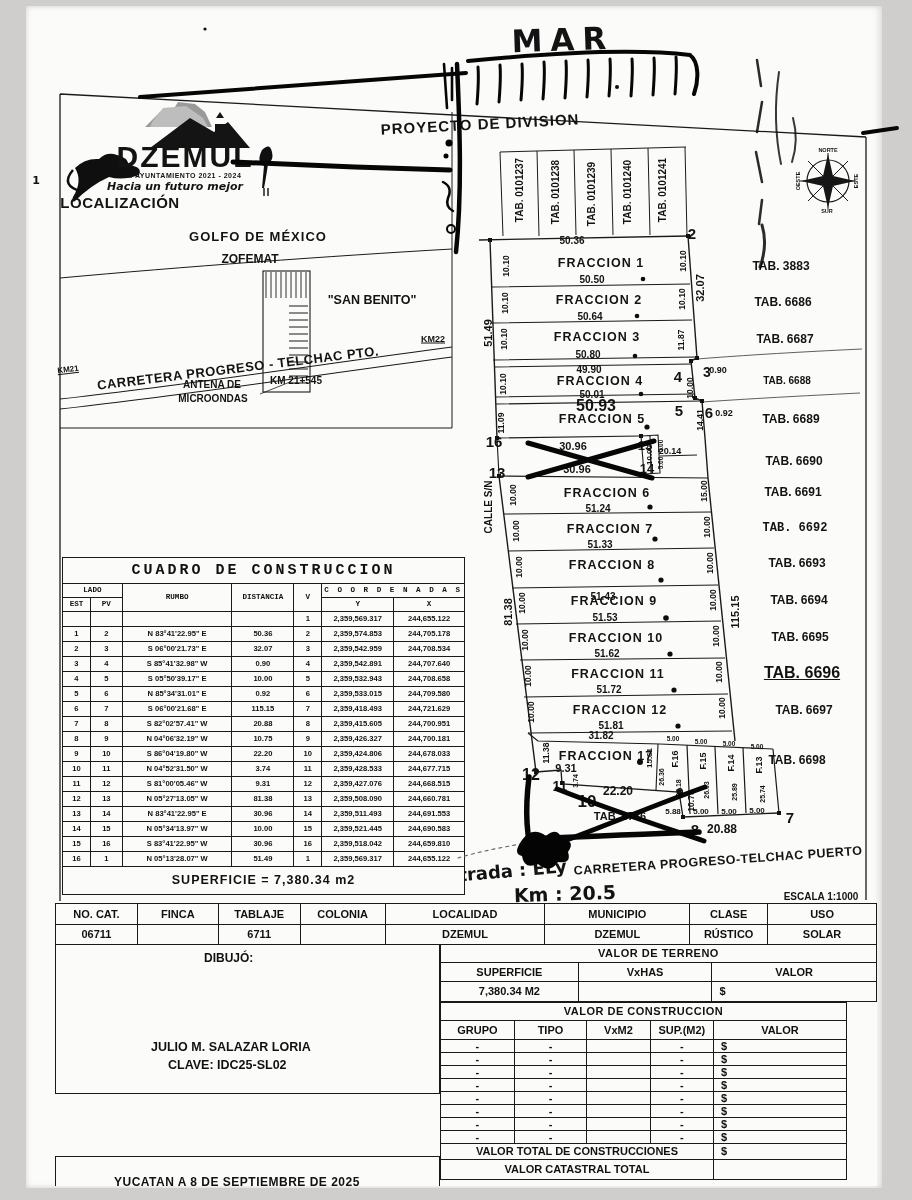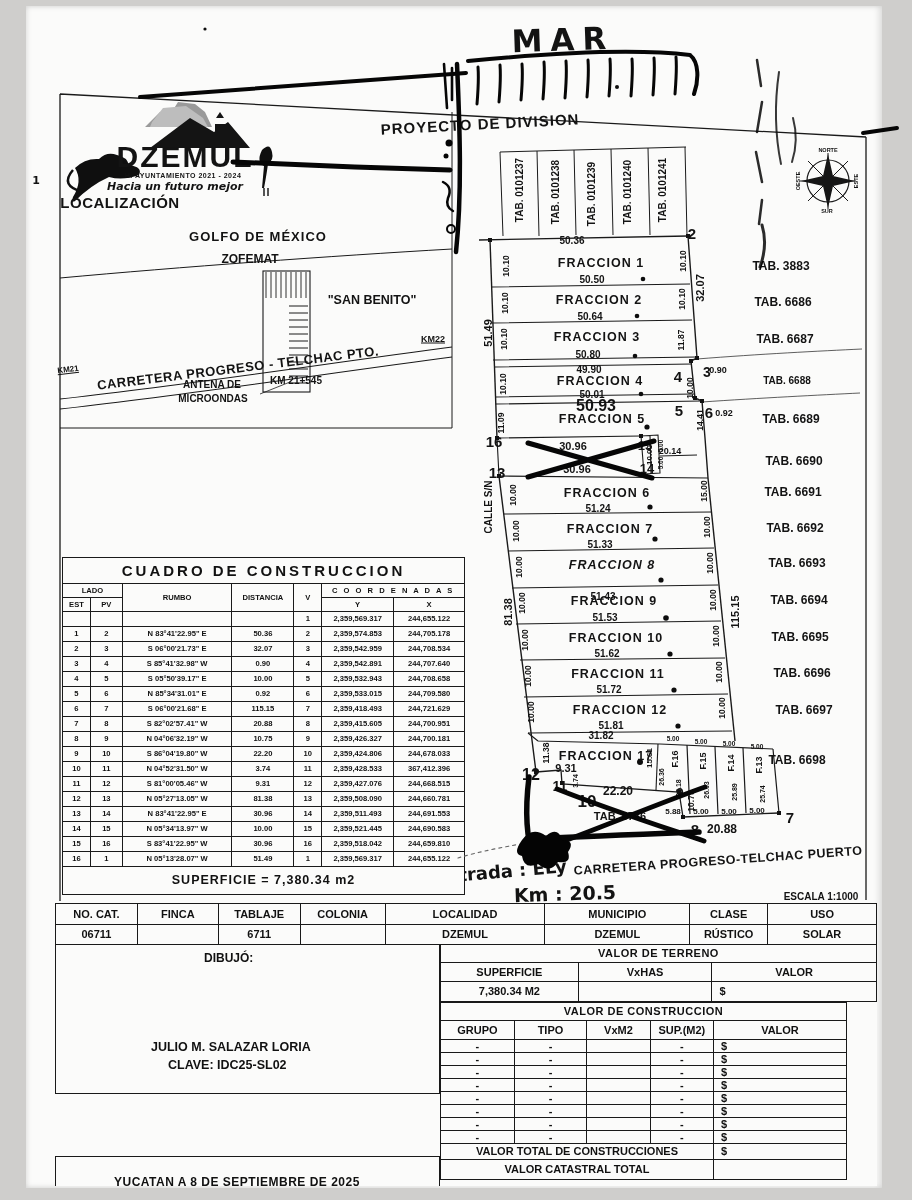--- a/index.html
+++ b/index.html
@@ -20,21 +20,21 @@
   .rot5{transform:translate(-50%,-50%) rotate(-5deg);}
   .rot7{transform:translate(-50%,-50%) rotate(-7deg);}
   .hw{font-family:"DejaVu Sans",sans-serif;font-weight:900;}
   .und{text-decoration:underline;}
   
   .ctab{position:absolute;left:62px;top:557px;width:403px;border-collapse:collapse;z-index:2;
         background:#fbfbfa;}
   .ctab th,.ctab td{border:1.6px solid #1a1a1a;font-size:7.6px;font-weight:700;color:#111;
         text-align:center;padding:0;line-height:1;}
   .ctab .ttl{font-size:15px;letter-spacing:3px;height:25px;}
-  .ctab thead tr{height:14px;}
+  .ctab thead tr{height:14px;font-family:Liberation Mono, monospace;}
   .ctab tbody tr{height:15px;}
   .ctab .sup{font-size:12.5px;height:27px;letter-spacing:1px;}
   .ctab .coords{letter-spacing:2px;}
   
   #form{position:absolute;left:55px;top:903px;width:822px;height:283px;z-index:2;overflow:hidden;
         background:#fbfbfa;}
   .ftab{border-collapse:collapse;}
   .ftab td,.ftab th{border:1.8px solid #191919;font-weight:700;color:#111;padding:0;line-height:1;
         text-align:center;}
   #topband{position:absolute;left:0;top:0;width:822px;}
@@ -237,23 +237,23 @@
     <div class="lbl" style="left:607px;top:493px;font-size:12.5px;letter-spacing:1px;">FRACCION 6</div>
     <div class="lbl" style="left:598px;top:509px;font-size:10px;">51.24</div>
     <div class="lbl v" style="left:513px;top:495px;font-size:8.5px;">10.00</div>
     <div class="lbl v" style="left:704px;top:491px;font-size:8.5px;">15.00</div>
     <div class="lbl" style="left:793px;top:492px;font-size:12px;">TAB. 6691</div>
 
     <div class="lbl" style="left:610px;top:529px;font-size:12.5px;letter-spacing:1px;">FRACCION 7</div>
     <div class="lbl" style="left:600px;top:545px;font-size:10px;">51.33</div>
     <div class="lbl v" style="left:516px;top:531px;font-size:8.5px;">10.00</div>
     <div class="lbl v" style="left:707px;top:527px;font-size:8.5px;">10.00</div>
-    <div class="lbl" style="left:795px;top:528px;font-size:12px;">TAB. 6692</div>
-
-    <div class="lbl" style="left:612px;top:565px;font-size:12.5px;letter-spacing:1px;font-style:italic;">FRACCION 8</div>
+    <div class="lbl" style="left:795px;top:528px;font-size:12px;font-family:Liberation Mono, monospace;">TAB. 6692</div>
+
+    <div class="lbl" style="left:612px;top:565px;font-size:12.5px;letter-spacing:1px;">FRACCION 8</div>
     <div class="lbl" style="left:603px;top:581px;font-size:10px;margin-top:16px;">51.43</div>
     <div class="lbl v" style="left:519px;top:567px;font-size:8.5px;">10.00</div>
     <div class="lbl v" style="left:710px;top:563px;font-size:8.5px;">10.00</div>
     <div class="lbl" style="left:797px;top:563px;font-size:12px;">TAB. 6693</div>
 
     <div class="lbl" style="left:614px;top:601px;font-size:12.5px;letter-spacing:1px;">FRACCION 9</div>
     <div class="lbl" style="left:605px;top:618px;font-size:10px;">51.53</div>
     <div class="lbl v" style="left:522px;top:603px;font-size:8.5px;">10.00</div>
     <div class="lbl v" style="left:713px;top:600px;font-size:8.5px;">10.00</div>
     <div class="lbl" style="left:799px;top:600px;font-size:12px;">TAB. 6694</div>
@@ -261,21 +261,21 @@
     <div class="lbl" style="left:616px;top:638px;font-size:12.5px;letter-spacing:1px;text-align:center;">FRACCION 10</div>
     <div class="lbl" style="left:607px;top:654px;font-size:10px;">51.62</div>
     <div class="lbl v" style="left:525px;top:640px;font-size:8.5px;">10.00</div>
     <div class="lbl v" style="left:716px;top:636px;font-size:8.5px;">10.00</div>
     <div class="lbl" style="left:800px;top:637px;font-size:12px;">TAB. 6695</div>
 
     <div class="lbl" style="left:618px;top:674px;font-size:12.5px;letter-spacing:1px;">FRACCION 11</div>
     <div class="lbl" style="left:609px;top:690px;font-size:10px;">51.72</div>
     <div class="lbl v" style="left:528px;top:676px;font-size:8.5px;">10.00</div>
     <div class="lbl v" style="left:719px;top:672px;font-size:8.5px;">10.00</div>
-    <div class="lbl" style="left:802px;top:673px;font-size:12px;">TAB. 6696</div>
+    <div class="lbl" style="left:802px;top:673px;font-size:16px;text-decoration:underline;">TAB. 6696</div>
 
     <div class="lbl" style="left:620px;top:710px;font-size:12.5px;letter-spacing:1px;">FRACCION 12</div>
     <div class="lbl" style="left:611px;top:726px;font-size:10px;">51.81</div>
     <div class="lbl v" style="left:531px;top:712px;font-size:8.5px;">10.00</div>
     <div class="lbl v" style="left:722px;top:708px;font-size:8.5px;">10.00</div>
     <div class="lbl" style="left:804px;top:710px;font-size:12px;">TAB. 6697</div>
 
     <div class="lbl" style="left:601px;top:736px;font-size:10px;">31.82</div>
     <div class="lbl" style="left:606px;top:756px;font-size:12.5px;letter-spacing:1px;">FRACCION 17</div>
     <div class="lbl v" style="left:546px;top:753px;font-size:8.5px;">11.38</div>
@@ -458,21 +458,21 @@
           <td>244,678.033</td>
         </tr>
 
         <tr>
           <td>10</td>
           <td>11</td>
           <td>N 04°52'31.50" W</td>
           <td>3.74</td>
           <td>11</td>
           <td>2,359,428.533</td>
-          <td>367,412.396</td>
+          <td>244,677.715</td>
         </tr>
 
         <tr>
           <td>11</td>
           <td>12</td>
           <td>S 81°00'05.46" W</td>
           <td>9.31</td>
           <td>12</td>
           <td>2,359,427.076</td>
           <td>244,668.515</td>

